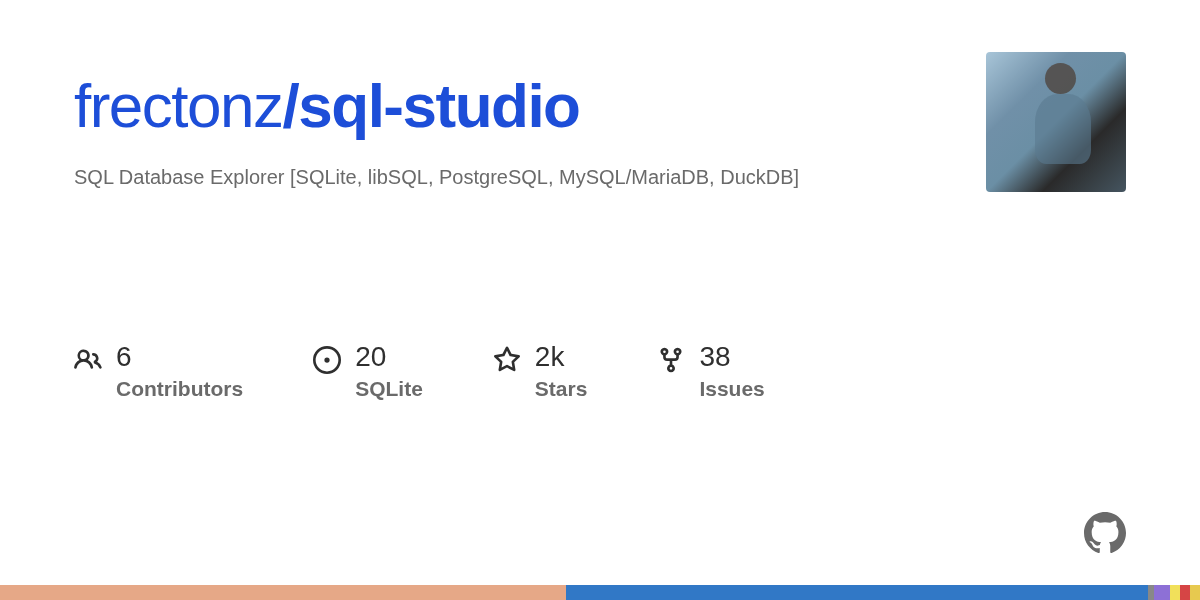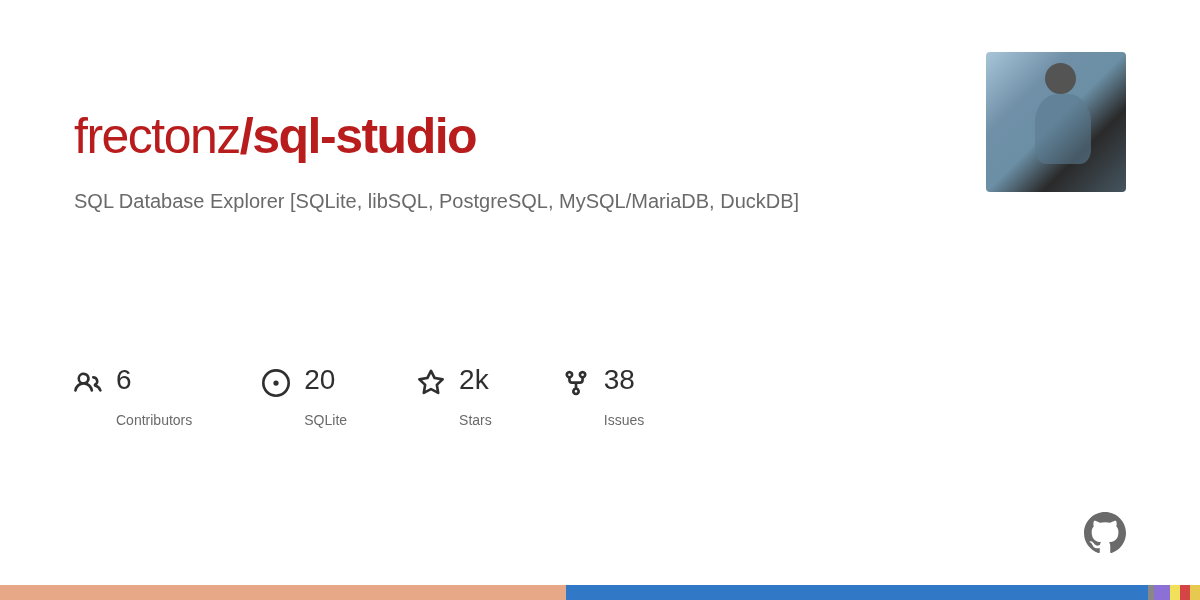--- a/index.html
+++ b/index.html
@@ -21,25 +21,24 @@
     }
     .header-row {
       display: flex;
       justify-content: space-between;
       align-items: flex-start;
     }
     .title-block {
       flex: 1;
     }
     .repo-title {
-      font-size: 50px;
-      color: #b91c1c;
+      font-size: 62px;
+      color: #1d4ed8;
       letter-spacing: -1.5px;
       line-height: 1.1;
-      margin-top: 37px;
     }
     .repo-owner {
       font-weight: 400;
     }
     .repo-name {
       font-weight: 700;
     }
     .description {
       font-size: 20px;
       color: #6a6a6a;
@@ -102,23 +101,24 @@
       display: flex;
       flex-direction: column;
     }
     .stat-value {
       font-size: 28px;
       color: #2f2f2f;
       font-weight: 400;
       line-height: 1.1;
     }
     .stat-label {
-      font-size: 14px;
+      font-size: 21px;
       color: #6a6a6a;
-      margin-top: 16px;
+      margin-top: 4px;
+      font-weight: bold;
     }
     .github-logo {
       position: absolute;
       right: 74px;
       bottom: 46px;
       width: 42px;
       height: 42px;
       fill: #6a6a6a;
     }
     .lang-bar {

